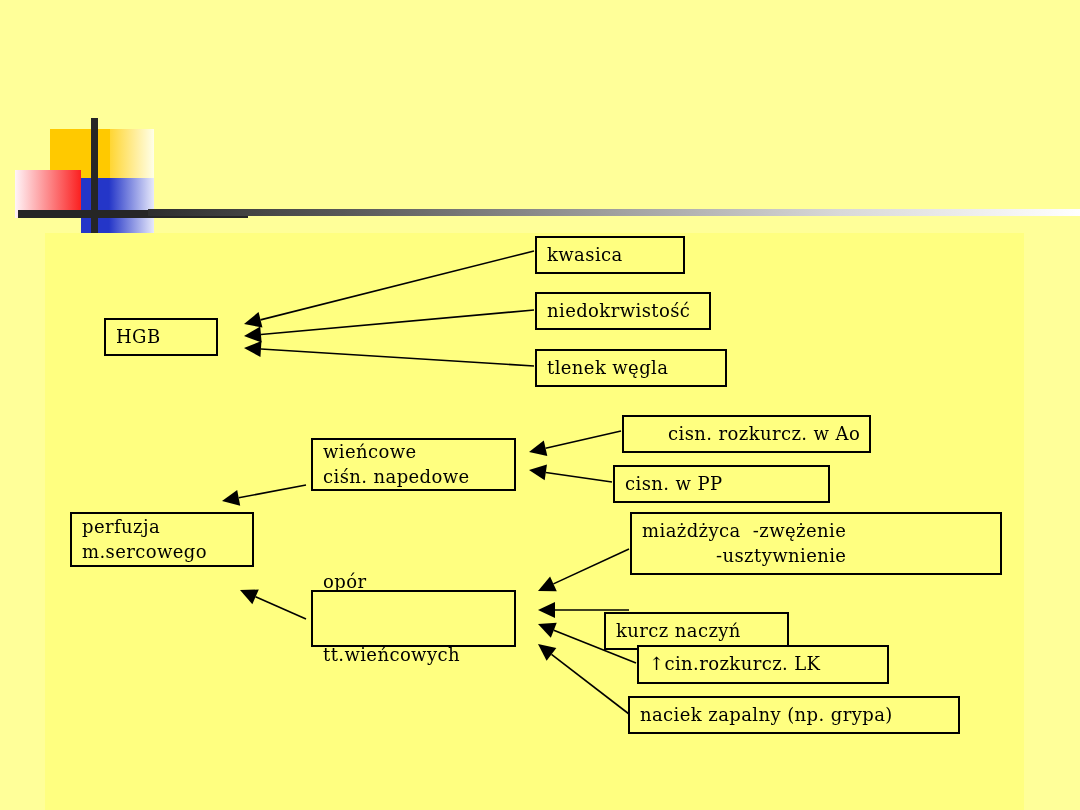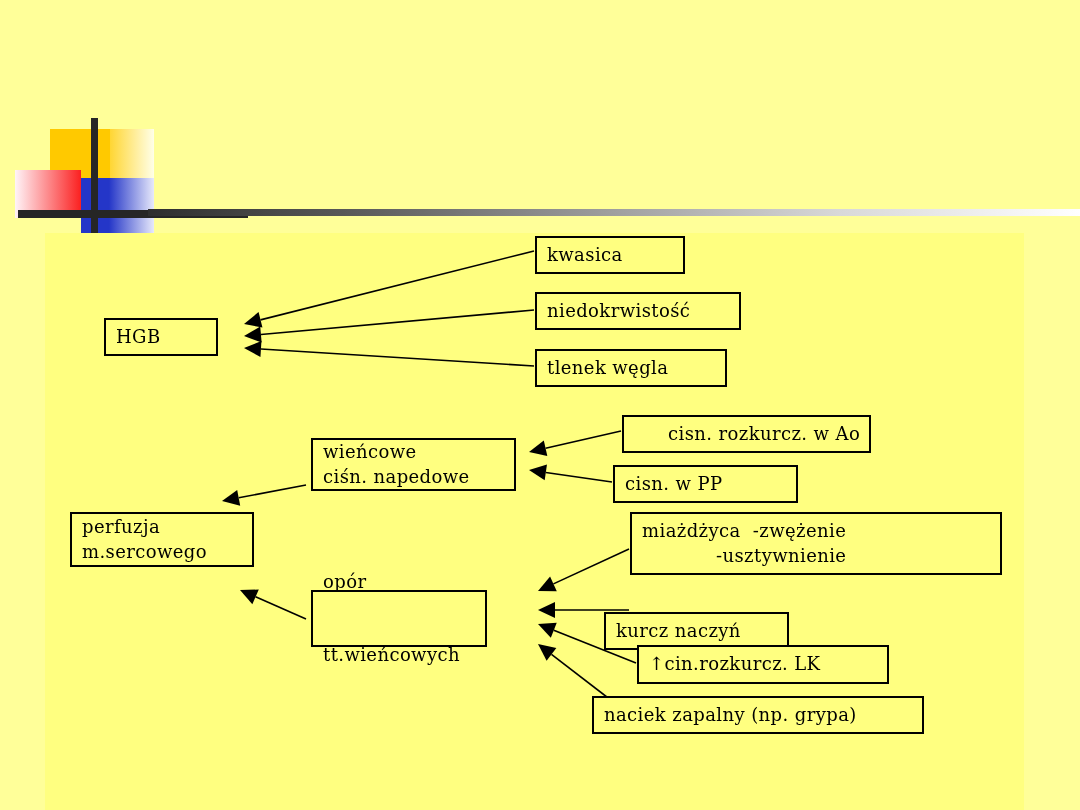--- a/index.html
+++ b/index.html
@@ -99,24 +99,24 @@
         <line x1="629" y1="714" x2="551.4746078147782" y2="654.3650829344448" stroke="#000000" stroke-width="1.6"></line>
         <polygon points="538,644 556.3522939015758,648.024091021608 546.5969217279807,660.7060748472816" fill="#000000"></polygon>
       </g>
       <g>
         <line x1="306" y1="619" x2="255.56383071839156" y2="596.8386528914144" stroke="#000000" stroke-width="1.6"></line>
         <polygon points="240,590 258.7820203143513,589.5144972592302 252.3456411224318,604.1628085235986" fill="#000000"></polygon>
       </g>
     </svg>
 <div class="node" style="left: 104px; top: 318px; width: 114px; height: 38px;"><span class="ln1">HGB</span></div>
     <div class="node" style="left: 535px; top: 236px; width: 150px; height: 38px;"><span class="ln1">kwasica</span></div>
-    <div class="node" style="left: 535px; top: 292px; width: 206px; height: 38px;"><span class="ln1">niedokrwistość</span></div>
+    <div class="node" style="left: 535px; top: 292px; width: 176px; height: 38px;"><span class="ln1">niedokrwistość</span></div>
     <div class="node" style="left: 535px; top: 349px; width: 192px; height: 38px;"><span class="ln1">tlenek węgla</span></div>
     <div class="node" style="left: 311px; top: 438px; width: 205px; height: 53px;"><span class="ln1">wieńcowe</span><span class="ln2">ciśn. napedowe</span></div>
     <div class="node" style="left: 622px; top: 415px; width: 249px; height: 38px; padding-left: 44px;"><span class="ln1">cisn. rozkurcz. w Ao</span></div>
-    <div class="node" style="left: 613px; top: 465px; width: 185px; height: 38px;"><span class="ln1">cisn. w PP</span></div>
+    <div class="node" style="left: 613px; top: 465px; width: 217px; height: 38px;"><span class="ln1">cisn. w PP</span></div>
     <div class="node indent2" style="left: 630px; top: 512px; width: 372px; height: 63px;"><span class="ln1">miażdżyca  -zwężenie</span><span class="ln2">-usztywnienie</span></div>
     <div class="node" style="left: 70px; top: 512px; width: 184px; height: 55px;"><span class="ln1">perfuzja</span><span class="ln2">m.sercowego</span></div>
-    <div class="node" style="left: 311px; top: 590px; width: 176px; height: 57px; gap: 48px;"><span class="ln1">opór</span><span class="ln2">tt.wieńcowych</span></div>
+    <div class="node" style="left: 311px; top: 590px; width: 205px; height: 57px; gap: 48px;"><span class="ln1">opór</span><span class="ln2">tt.wieńcowych</span></div>
     <div class="node" style="left: 604px; top: 592px; width: 185px; height: 38px; margin-top: 20px;"><span class="ln1">kurcz naczyń</span></div>
     <div class="node" style="left: 637px; top: 645px; width: 252px; height: 39px;"><span class="ln1">↑cin.rozkurcz. LK</span></div>
-    <div class="node" style="left: 592px; top: 696px; width: 332px; height: 38px;"><span class="ln1">naciek zapalny (np. grypa)</span></div>
+    <div class="node" style="left: 628px; top: 696px; width: 332px; height: 38px;"><span class="ln1">naciek zapalny (np. grypa)</span></div>
   </div>
 
 </body></html>

